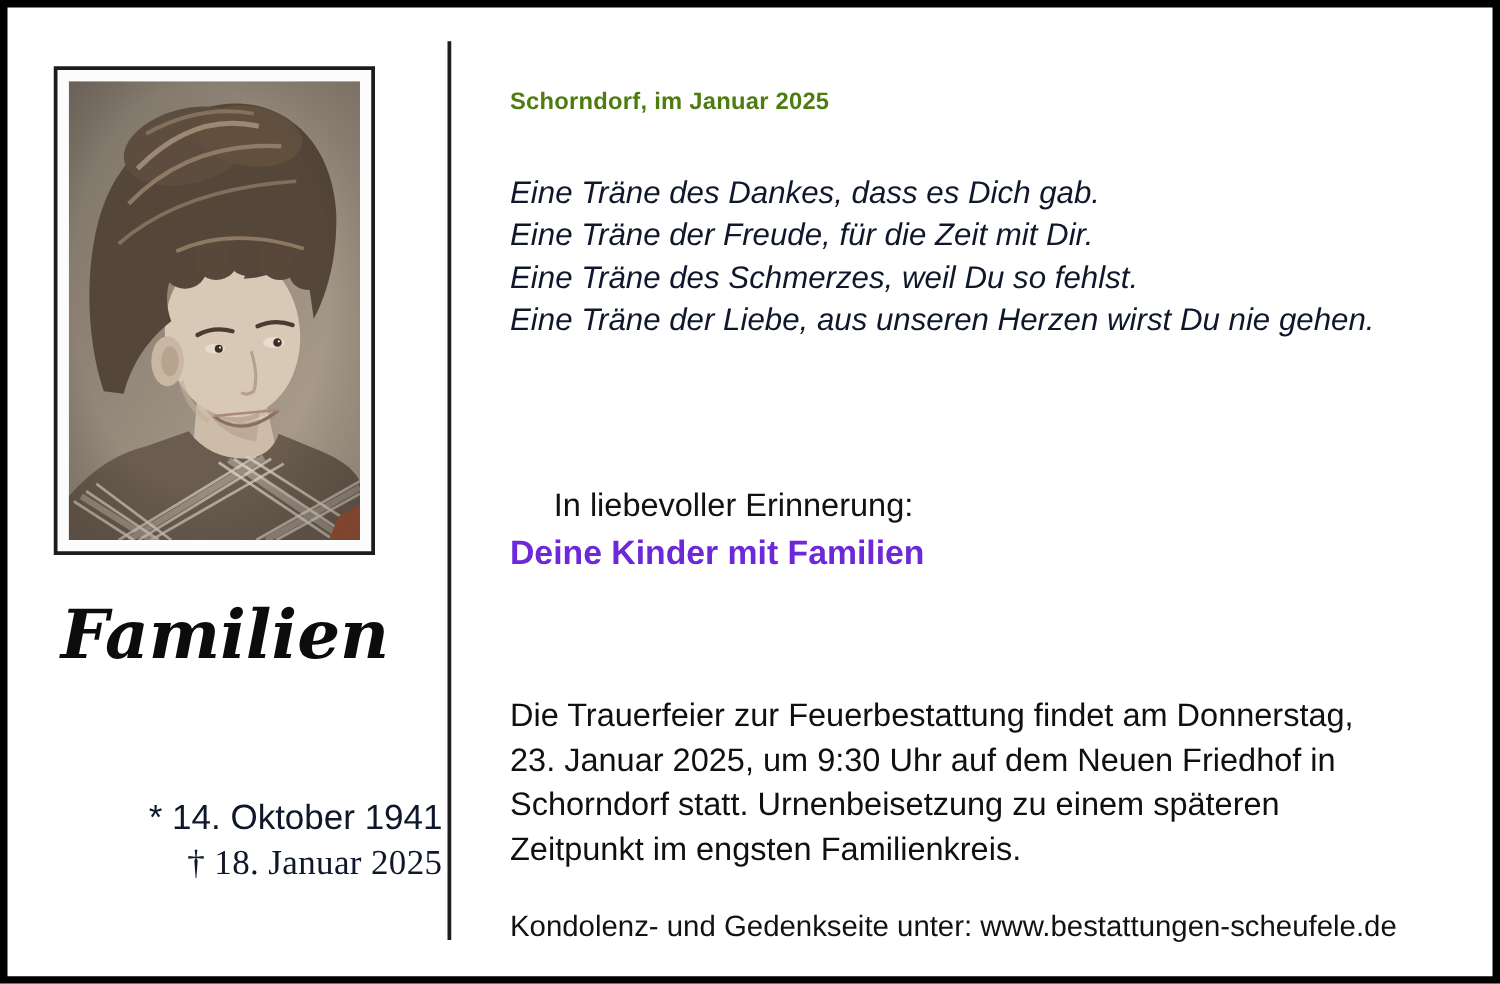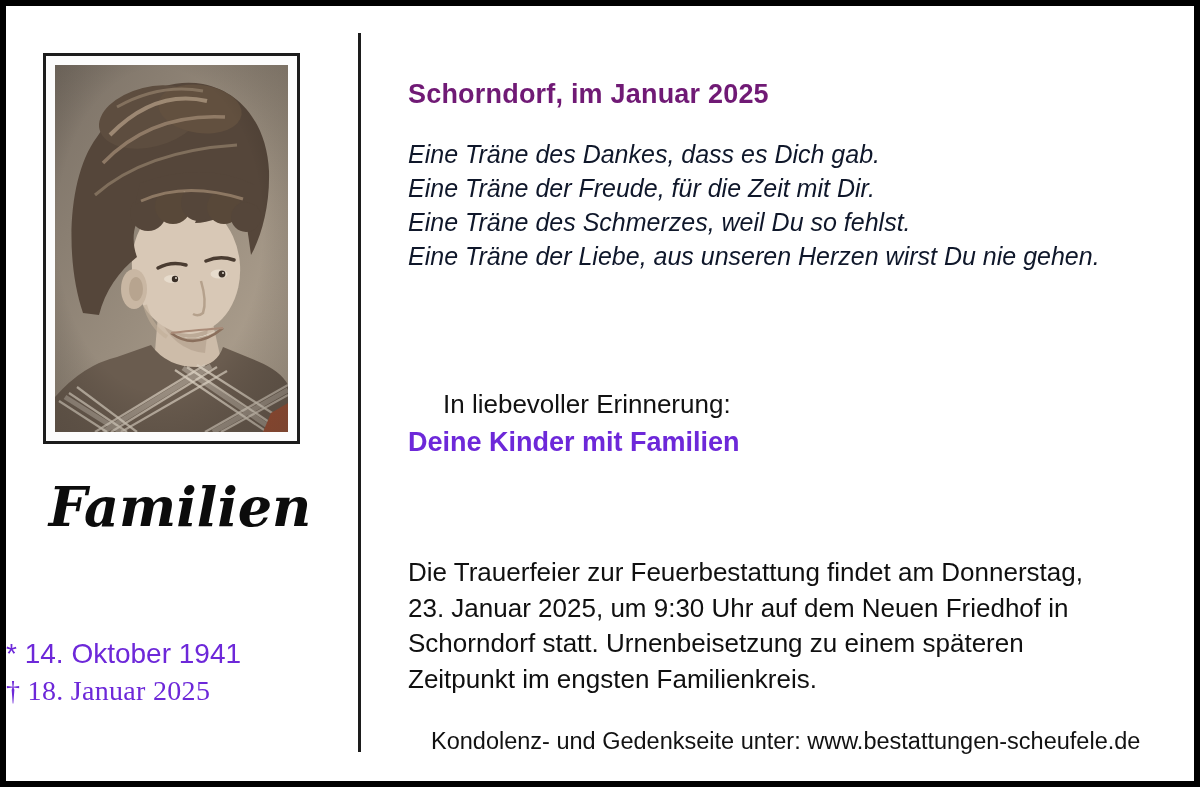--- a/index.html
+++ b/index.html
@@ -26,35 +26,35 @@
     text-align:center;
     font-family:"DejaVu Serif", serif;
     font-style:italic;
     font-weight:bold;
     font-size:54px;
     line-height:63px;
     color:#0c0c0c;
   }
   .dates-block{
     position:absolute;left:0;top:629px;width:348px;
-    text-align:left;
+    text-align:right;
     font-size:28px;
     line-height:37px;
-    color:#6d28d9;
+    color:#0f172a;
   }
   .dates-block .death{letter-spacing:.3px;font-family:Liberation Serif, serif;}
   .divider{
     position:absolute;left:352px;top:27px;
     width:3px;height:719px;
     background:#1d1d1d;
   }
   .dateline{
     position:absolute;left:402px;top:46px;
-    font-size:27px;font-weight:bold;font-stretch:normal;
-    letter-spacing:.2px;color:#701a75;white-space:nowrap;text-align:right;
+    font-size:19px;font-weight:bold;font-stretch:normal;
+    letter-spacing:.2px;color:#4d7c0f;white-space:nowrap;text-align:right;
   }
   .poem{
     position:absolute;left:402px;top:131px;
     font-style:italic;
     font-size:25px;
     line-height:34px;
     white-space:pre-line;
     color:#0f172a;
   }
   .memorial-intro{
@@ -66,21 +66,21 @@
     font-size:27px;font-weight:bold;line-height:37px;color:#6d28d9;white-space:nowrap;
   }
   .funeral{
     position:absolute;left:402px;top:549px;
     font-size:26px;
     line-height:35.5px;
     white-space:pre-line;
     color:#101010;
   }
   .condolence{
-    position:absolute;left:425px;top:698px;
+    position:absolute;left:402px;top:698px;
     font-size:23.5px;
     color:#121212;
     white-space:nowrap;
   }
 </style>
 </head>
 <body>
 
 <div class="card">
 

